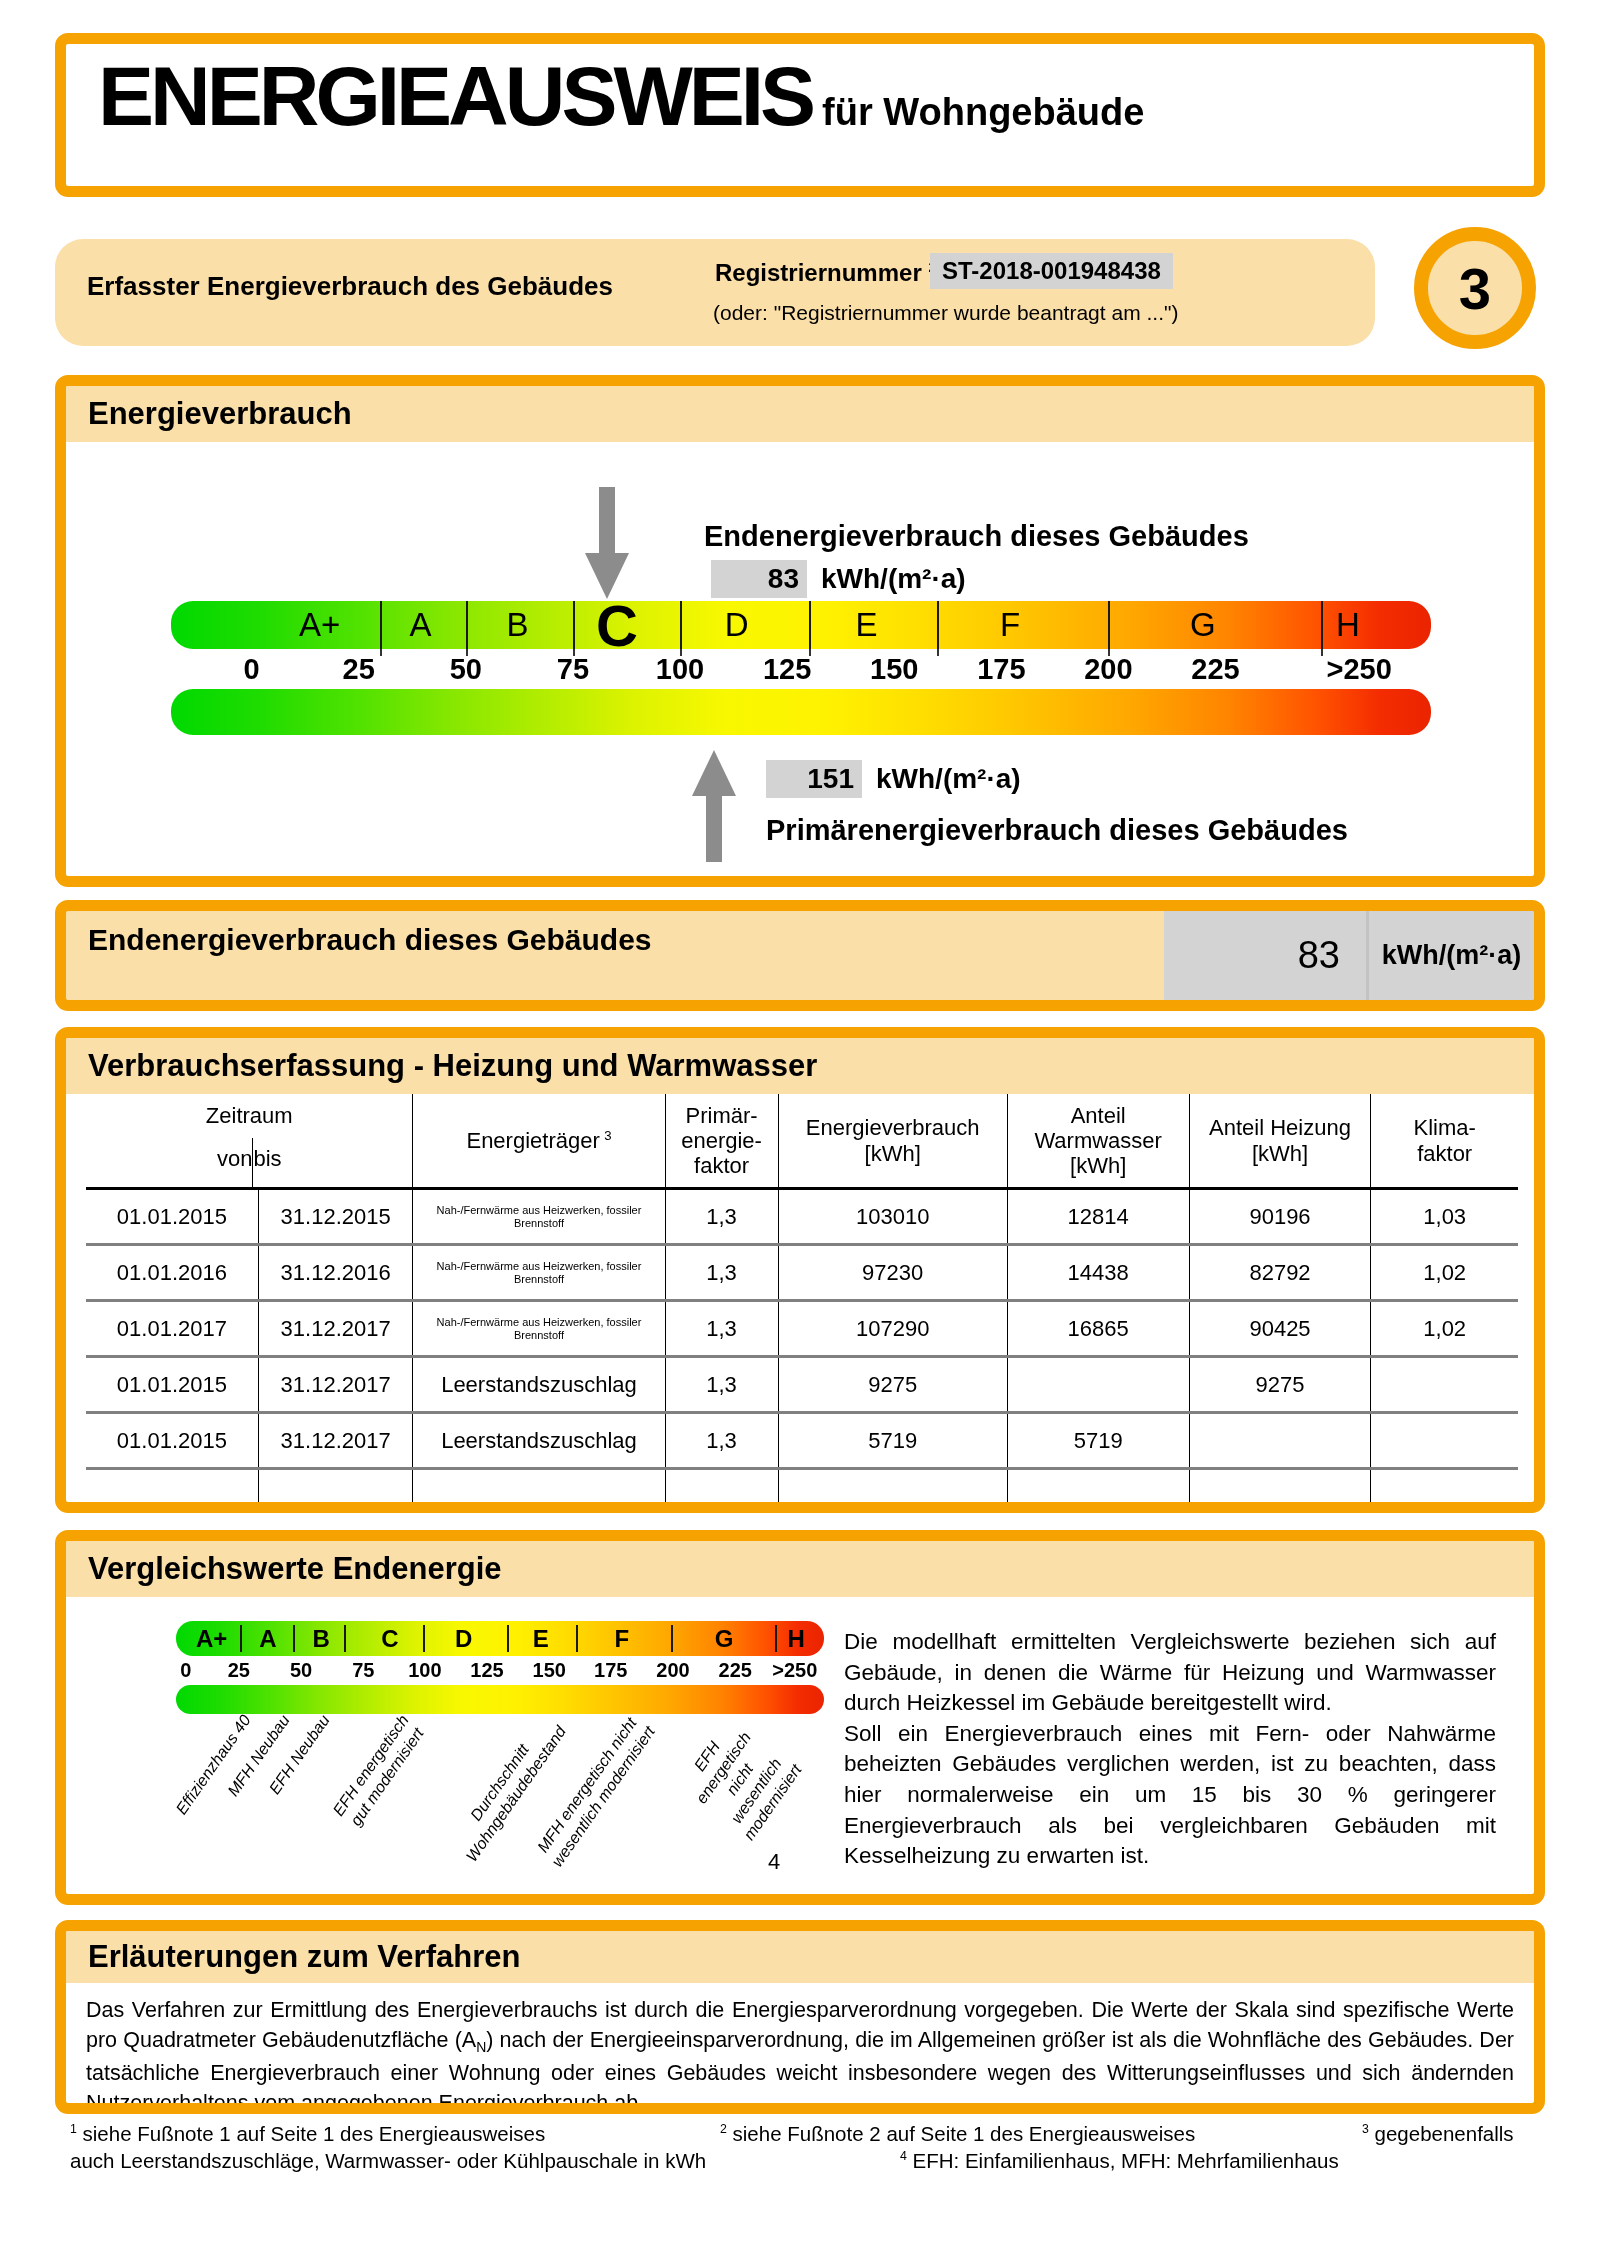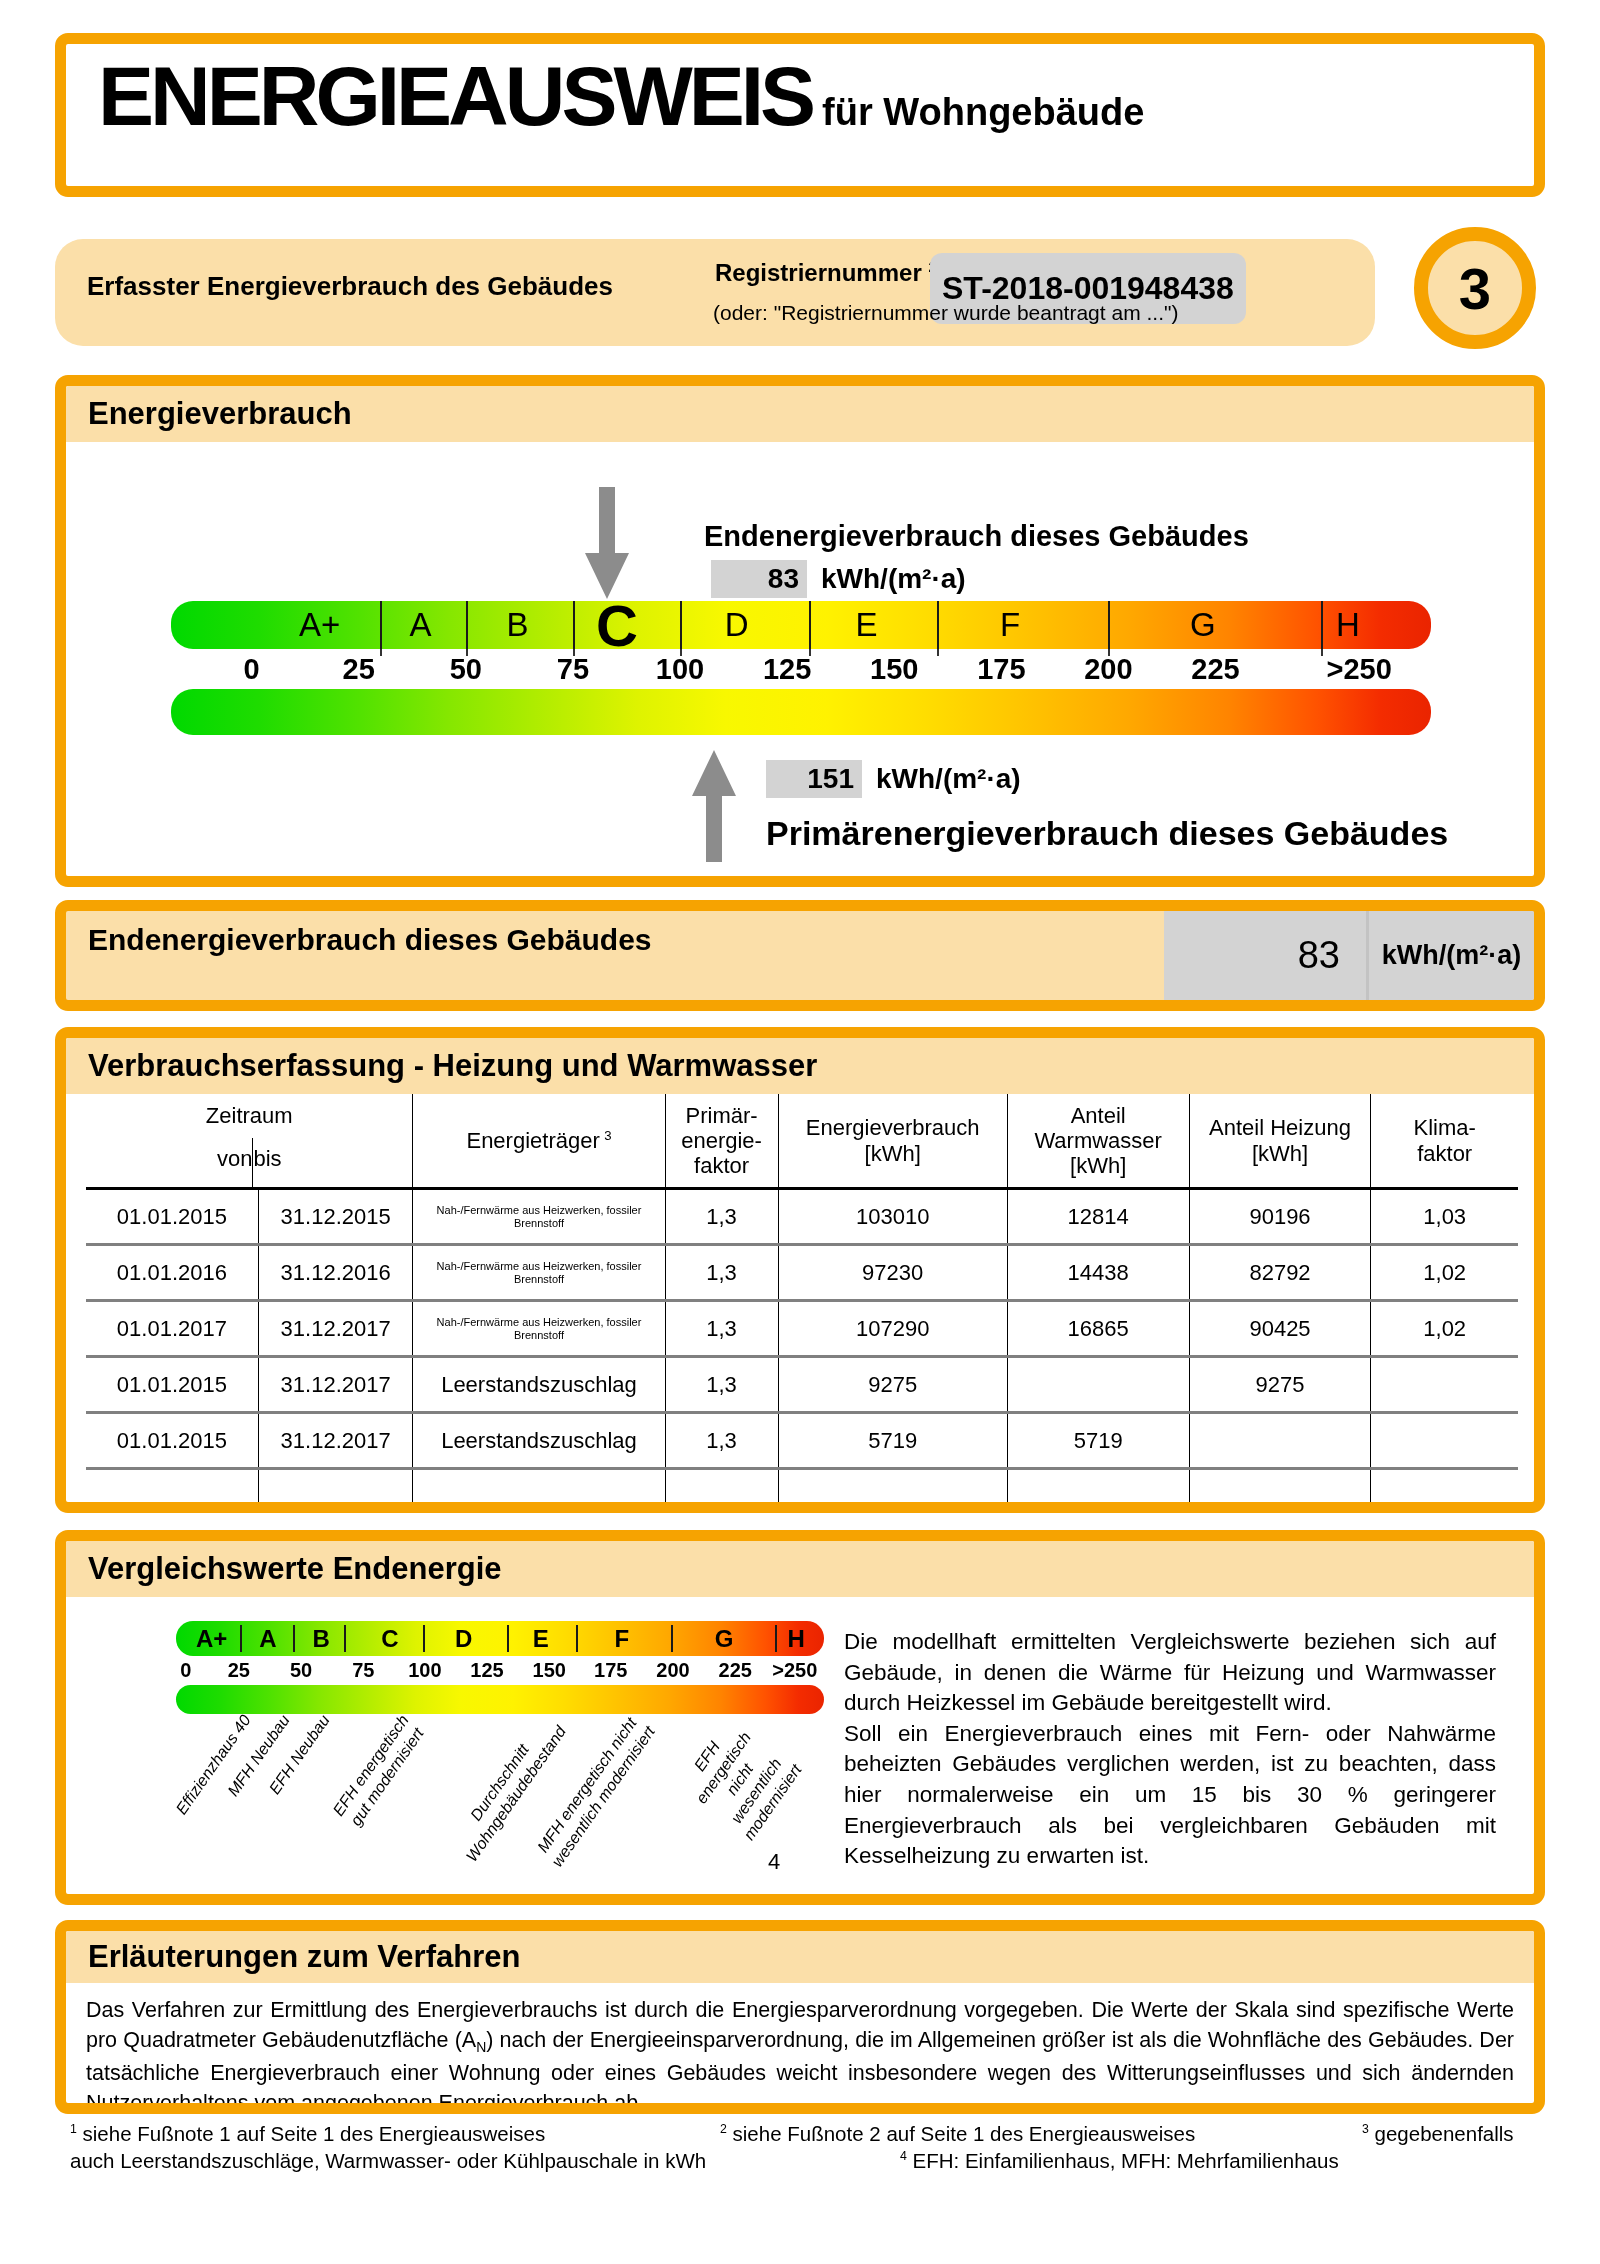--- a/index.html
+++ b/index.html
@@ -18,21 +18,21 @@
   .main-title { font-size:84px; font-weight:bold; letter-spacing:-4px; line-height:88px; display:inline-block; }
   .main-title-suffix { font-size:38px; font-weight:bold; letter-spacing:0; margin-left:10px; }
   .law-line { font-size:26px; margin-top:6px; }
   .law-date { display:inline-block; background:#D3D3D3; padding:2px 14px; margin-left:10px; }
 
   
   .reg-band { position:absolute; left:55px; top:239px; width:1320px; height:107px; background:#FBDFA9;
               border-radius:28px; }
   .reg-title { position:absolute; left:32px; top:32px; font-size:26px; font-weight:bold; }
   .reg-label { position:absolute; left:660px; top:20px; font-size:24px; font-weight:bold; }
-  .reg-number { position:absolute; left:875px; top:14px; font-size:32px; font-weight:bold; padding:17px 12px;border-radius:12px; }
+  .reg-number { position:absolute; left:875px; top:14px; font-size:24px; font-weight:bold; padding:4px 12px; }
   .reg-alt { position:absolute; left:658px; top:62px; font-size:21px; }
   .page-circle { position:absolute; left:1414px; top:227px; width:122px; height:122px; border-radius:50%;
                  border:14px solid #F6A301; background:#FBDFA9; display:flex; align-items:center;
                  justify-content:center; font-size:58px; font-weight:bold; }
 
   
   .ev-box { left:55px; top:375px; width:1490px; height:512px; }
   .ev-content { position:relative; width:100%; height:434px; }
   .arrow { position:absolute; width:44px; height:112px; }
   .arrow svg { display:block; width:100%; height:100%; }
@@ -46,21 +46,21 @@
           #DEF300 37%,#F8F800 44%,#FFF200 52%,#FFDD00 60%,#FFC300 68%,#FFA800 76%,#FF8400 84%,
           #FF5200 91%,#F42C00 96%,#EA2400 100%); }
   .scale-top { position:relative; height:48px; border-radius:22px; }
   .scale-div { position:absolute; top:0; width:2px; height:100%; background:#1a1a1a; }
   .scale-letter { position:absolute; top:50%; transform:translate(-50%,-50%); font-size:33px; }
   .scale-letter.big { font-size:58px; font-weight:bold; }
   .scale-nums { position:relative; height:40px; }
   .scale-tickmark { position:absolute; top:0; width:2px; height:7px; background:#333; }
   .scale-num { position:absolute; top:4px; transform:translateX(-50%); font-size:29px; font-weight:bold; }
   .scale-bottom { height:46px; border-radius:22px; }
-  .ev-h2 { position:absolute; left:700px; top:372px; font-size:34px; font-weight:bold; }
+  .ev-h2 { position:absolute; left:700px; top:372px; font-size:29px; font-weight:bold; }
 
   
   .end-band { left:55px; top:900px; width:1490px; height:111px; background:#FBDFA9; display:flex; }
   .end-left { flex:1; padding:12px 0 0 22px; }
   .end-title { font-size:30px; font-weight:bold; }
   .end-sub { font-size:28px; margin-top:2px; }
   .end-right { width:370px; display:flex; align-items:center; background:#D3D3D3; }
   .end-val { flex:1; text-align:right; font-size:38px; padding-right:26px; border-right:3px solid #c3c3c3; height:100%;
              display:flex; align-items:center; justify-content:flex-end; }
   .end-unit { width:165px; text-align:center; font-size:27px; font-weight:bold; }

